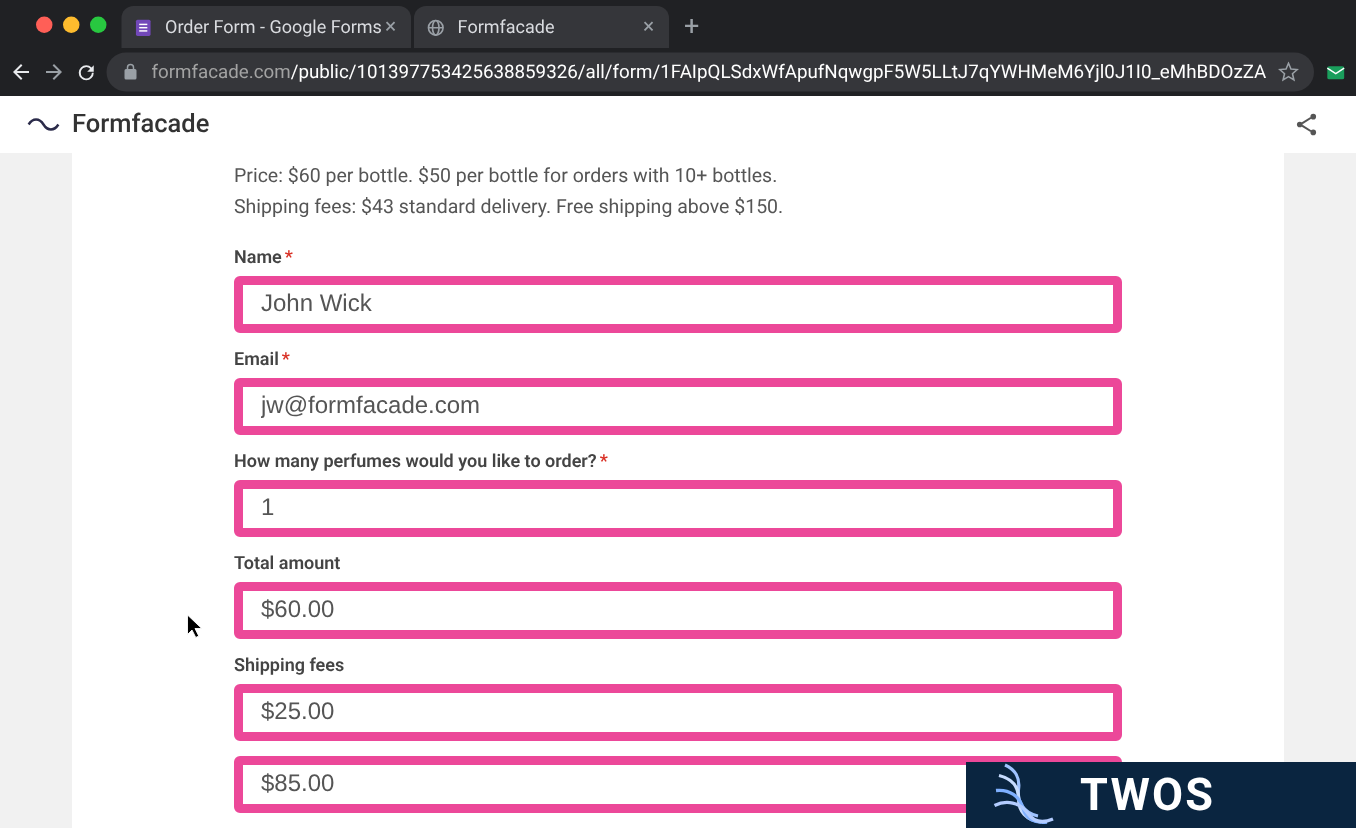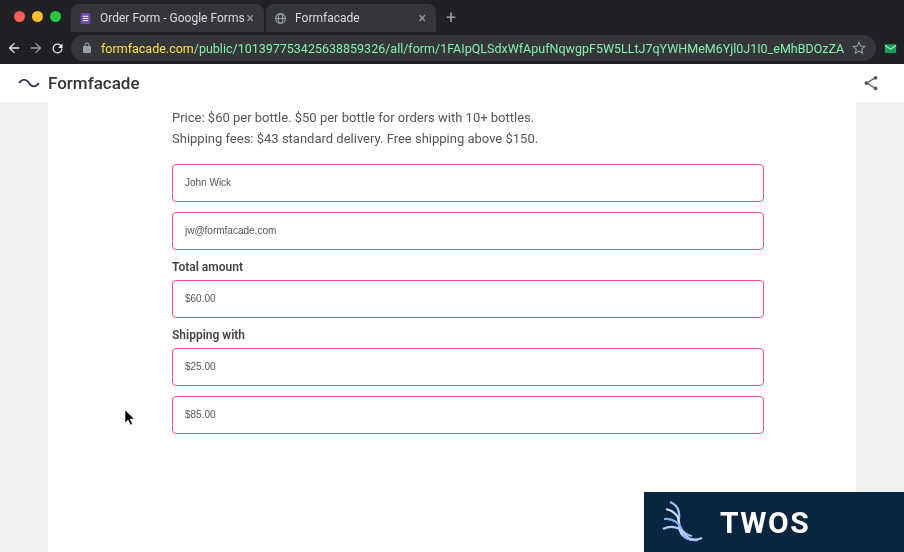--- a/index.html
+++ b/index.html
@@ -15,21 +15,21 @@
 
 .browser-chrome {
   background: #202124;
   height: 64px;
 }
 .tab-strip {
   background: #202124;
   height: 32px;
   display: flex;
   align-items: flex-end;
-  padding-left: 6px;
+  padding-left: 16px;
 }
 .traffic-lights {
   display: flex;
   gap: 7px;
   padding: 0 10px 10px 8px;
   align-items: center;
 }
 .traffic-lights .dot {
   width: 11px; height: 11px; border-radius: 50%;
 }
@@ -87,22 +87,22 @@
   border-radius: 13px;
   display: flex;
   align-items: center;
   padding: 0 10px;
   color: #e8eaed;
   font-size: 12.5px;
   gap: 8px;
 }
 .address-bar .lock { color: #9aa0a6; display:inline-flex; }
 .address-bar .url { flex: 1; white-space: nowrap; overflow: hidden; color: #e8eaed; }
-.address-bar .url .domain { color: #fde047; }
-.address-bar .url .path { color: #86efac; }
+.address-bar .url .domain { color: #a3a3a3; }
+.address-bar .url .path { color: #ffffff; }
 .address-bar .star { color: #9aa0a6; display:inline-flex; cursor:pointer; }
 .ext-icons { display: flex; gap: 10px; padding-right: 6px; align-items:center; }
 .ext-icons .ext { width:16px; height:16px; display:inline-flex; align-items:center; justify-content:center; cursor:pointer; }
 
 
 .page {
   background: #fff;
   height: 488px;
   position: relative;
 }
@@ -130,21 +130,20 @@
   color: #555;
   width: 30px; height: 30px;
   display: flex; align-items: center; justify-content: center;
   cursor: pointer;
 }
 .content-wrap {
   display: flex;
   justify-content: center;
   height: 450px;
   overflow: hidden;
-  gap: 16px;
 }
 .left-gutter, .right-gutter {
   width: 48px;
   background: #f1f1f1;
 }
 .right-gutter { margin-left: auto; }
 .form-area {
   width: 760px;
   padding: 6px 60px 0 108px;
   position: relative;
@@ -159,36 +158,36 @@
 .label {
   font-size: 12px;
   font-weight: 600;
   color: #444;
   margin-bottom: 6px;
 }
 .req { color: #d93025; margin-left: 2px; }
 .input {
   width: 100%;
   height: 38px;
-  border: 1px solid #ec4899;
+  border: 6px solid #ec4899;
   border-radius: 4px;
   padding: 0 12px;
-  font-size: 10px;
+  font-size: 16px;
   color: #555;
   background: #fff;
 }
 
 
 .watermark {
   position: absolute;
   right: 0;
   bottom: 0;
   background: #0a2540;
   color: #fff;
-  height: 60px;
+  height: 44px;
   width: 260px;
   display: flex;
   align-items: center;
   padding-left: 16px;
   gap: 14px;
   font-weight: 700;
   font-size: 30px;
   letter-spacing: 1.5px;
 }
 .wm-swirl {
@@ -306,38 +305,50 @@
   <div class="content-wrap">
     <div class="left-gutter"></div>
 
     <div class="form-area">
       <div class="desc">
         <div>Price: $60 per bottle. $50 per bottle for orders with 10+ bottles.</div>
         <div>Shipping fees: $43 standard delivery. Free shipping above $150.</div>
       </div>
 
       <div class="field">
+        <div class="label">
+          <span>Name</span><span class="req">*</span>
+        </div>
         <input class="input" type="text" value="John Wick" style="">
       </div>
 
       <div class="field">
+        <div class="label">
+          <span>Email</span><span class="req">*</span>
+        </div>
         <input class="input" type="text" value="jw@formfacade.com" style="">
       </div>
 
+      <div class="field">
+        <div class="label">
+          <span>How many perfumes would you like to order?</span><span class="req">*</span>
+        </div>
+        <input class="input" type="text" value="1" style="">
+      </div>
 
       <div class="field">
         <div class="label">
           <span>Total amount</span>
         </div>
         <input class="input" type="text" value="$60.00" style="">
       </div>
 
       <div class="field">
         <div class="label">
-          <span>Shipping with</span>
+          <span>Shipping fees</span>
         </div>
         <input class="input" type="text" value="$25.00" style="">
       </div>
 
       <div class="field">
         <input class="input" type="text" value="$85.00" style="">
       </div>
     </div>
 
     <div class="right-gutter"></div>

